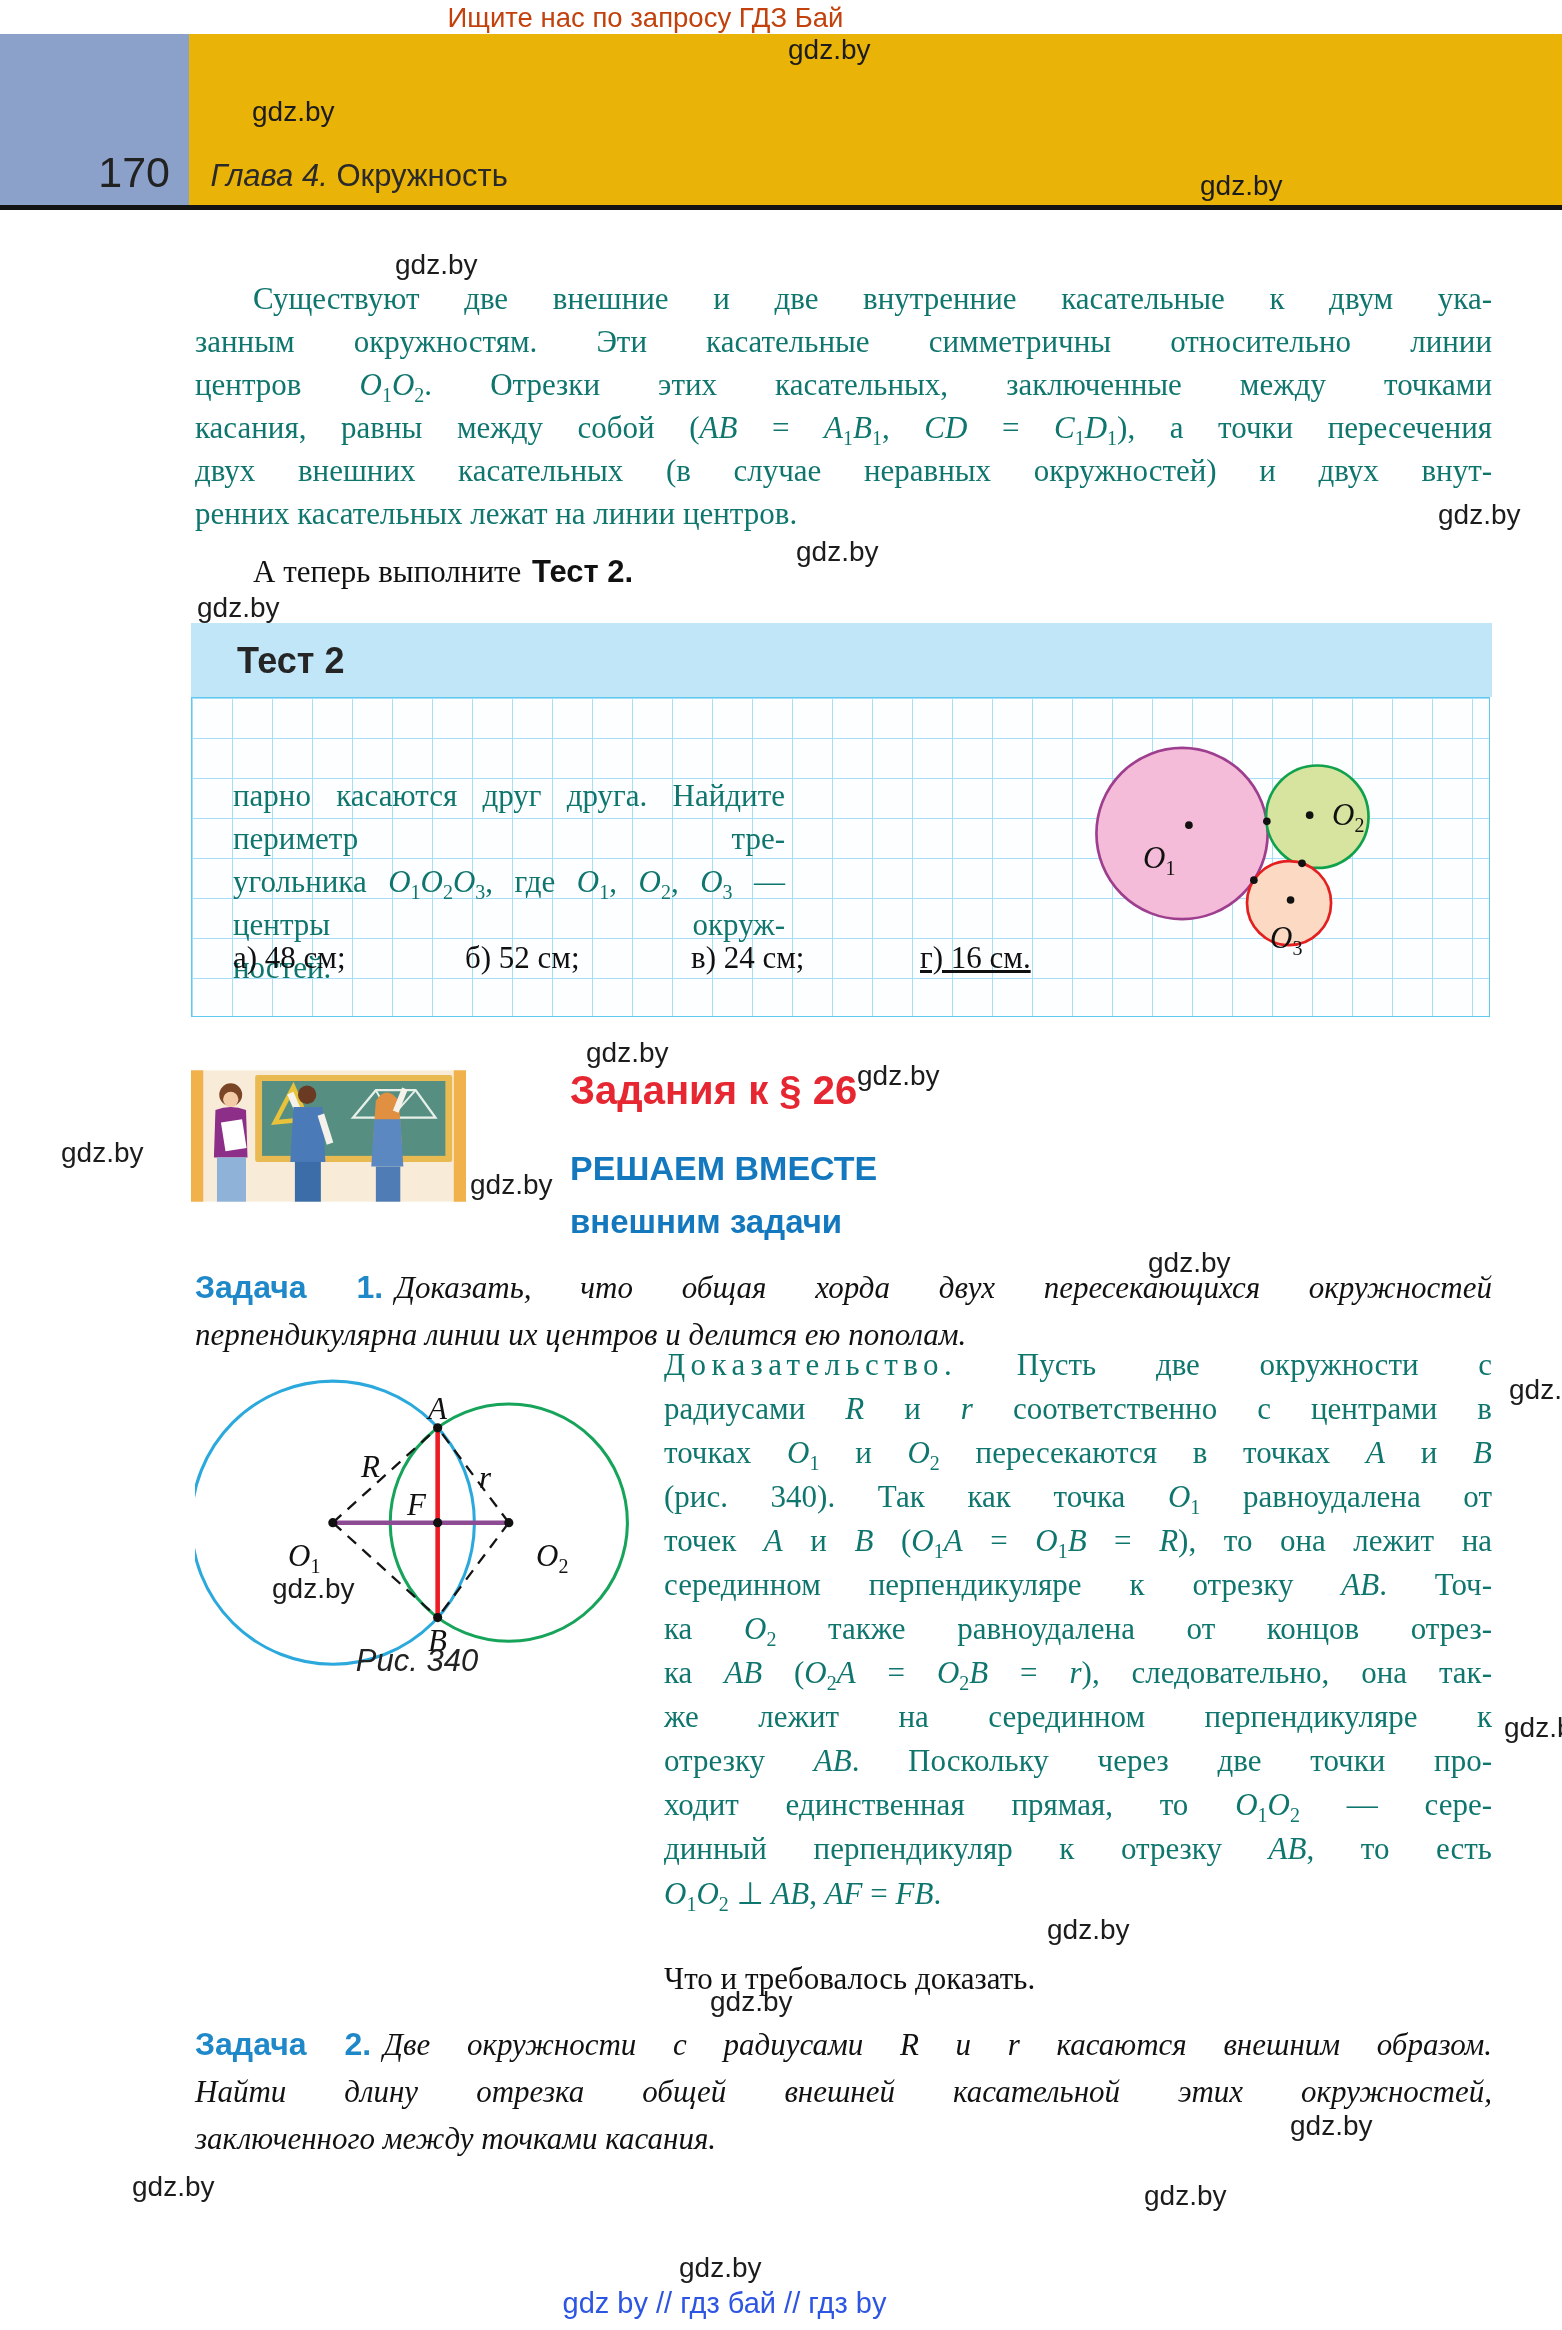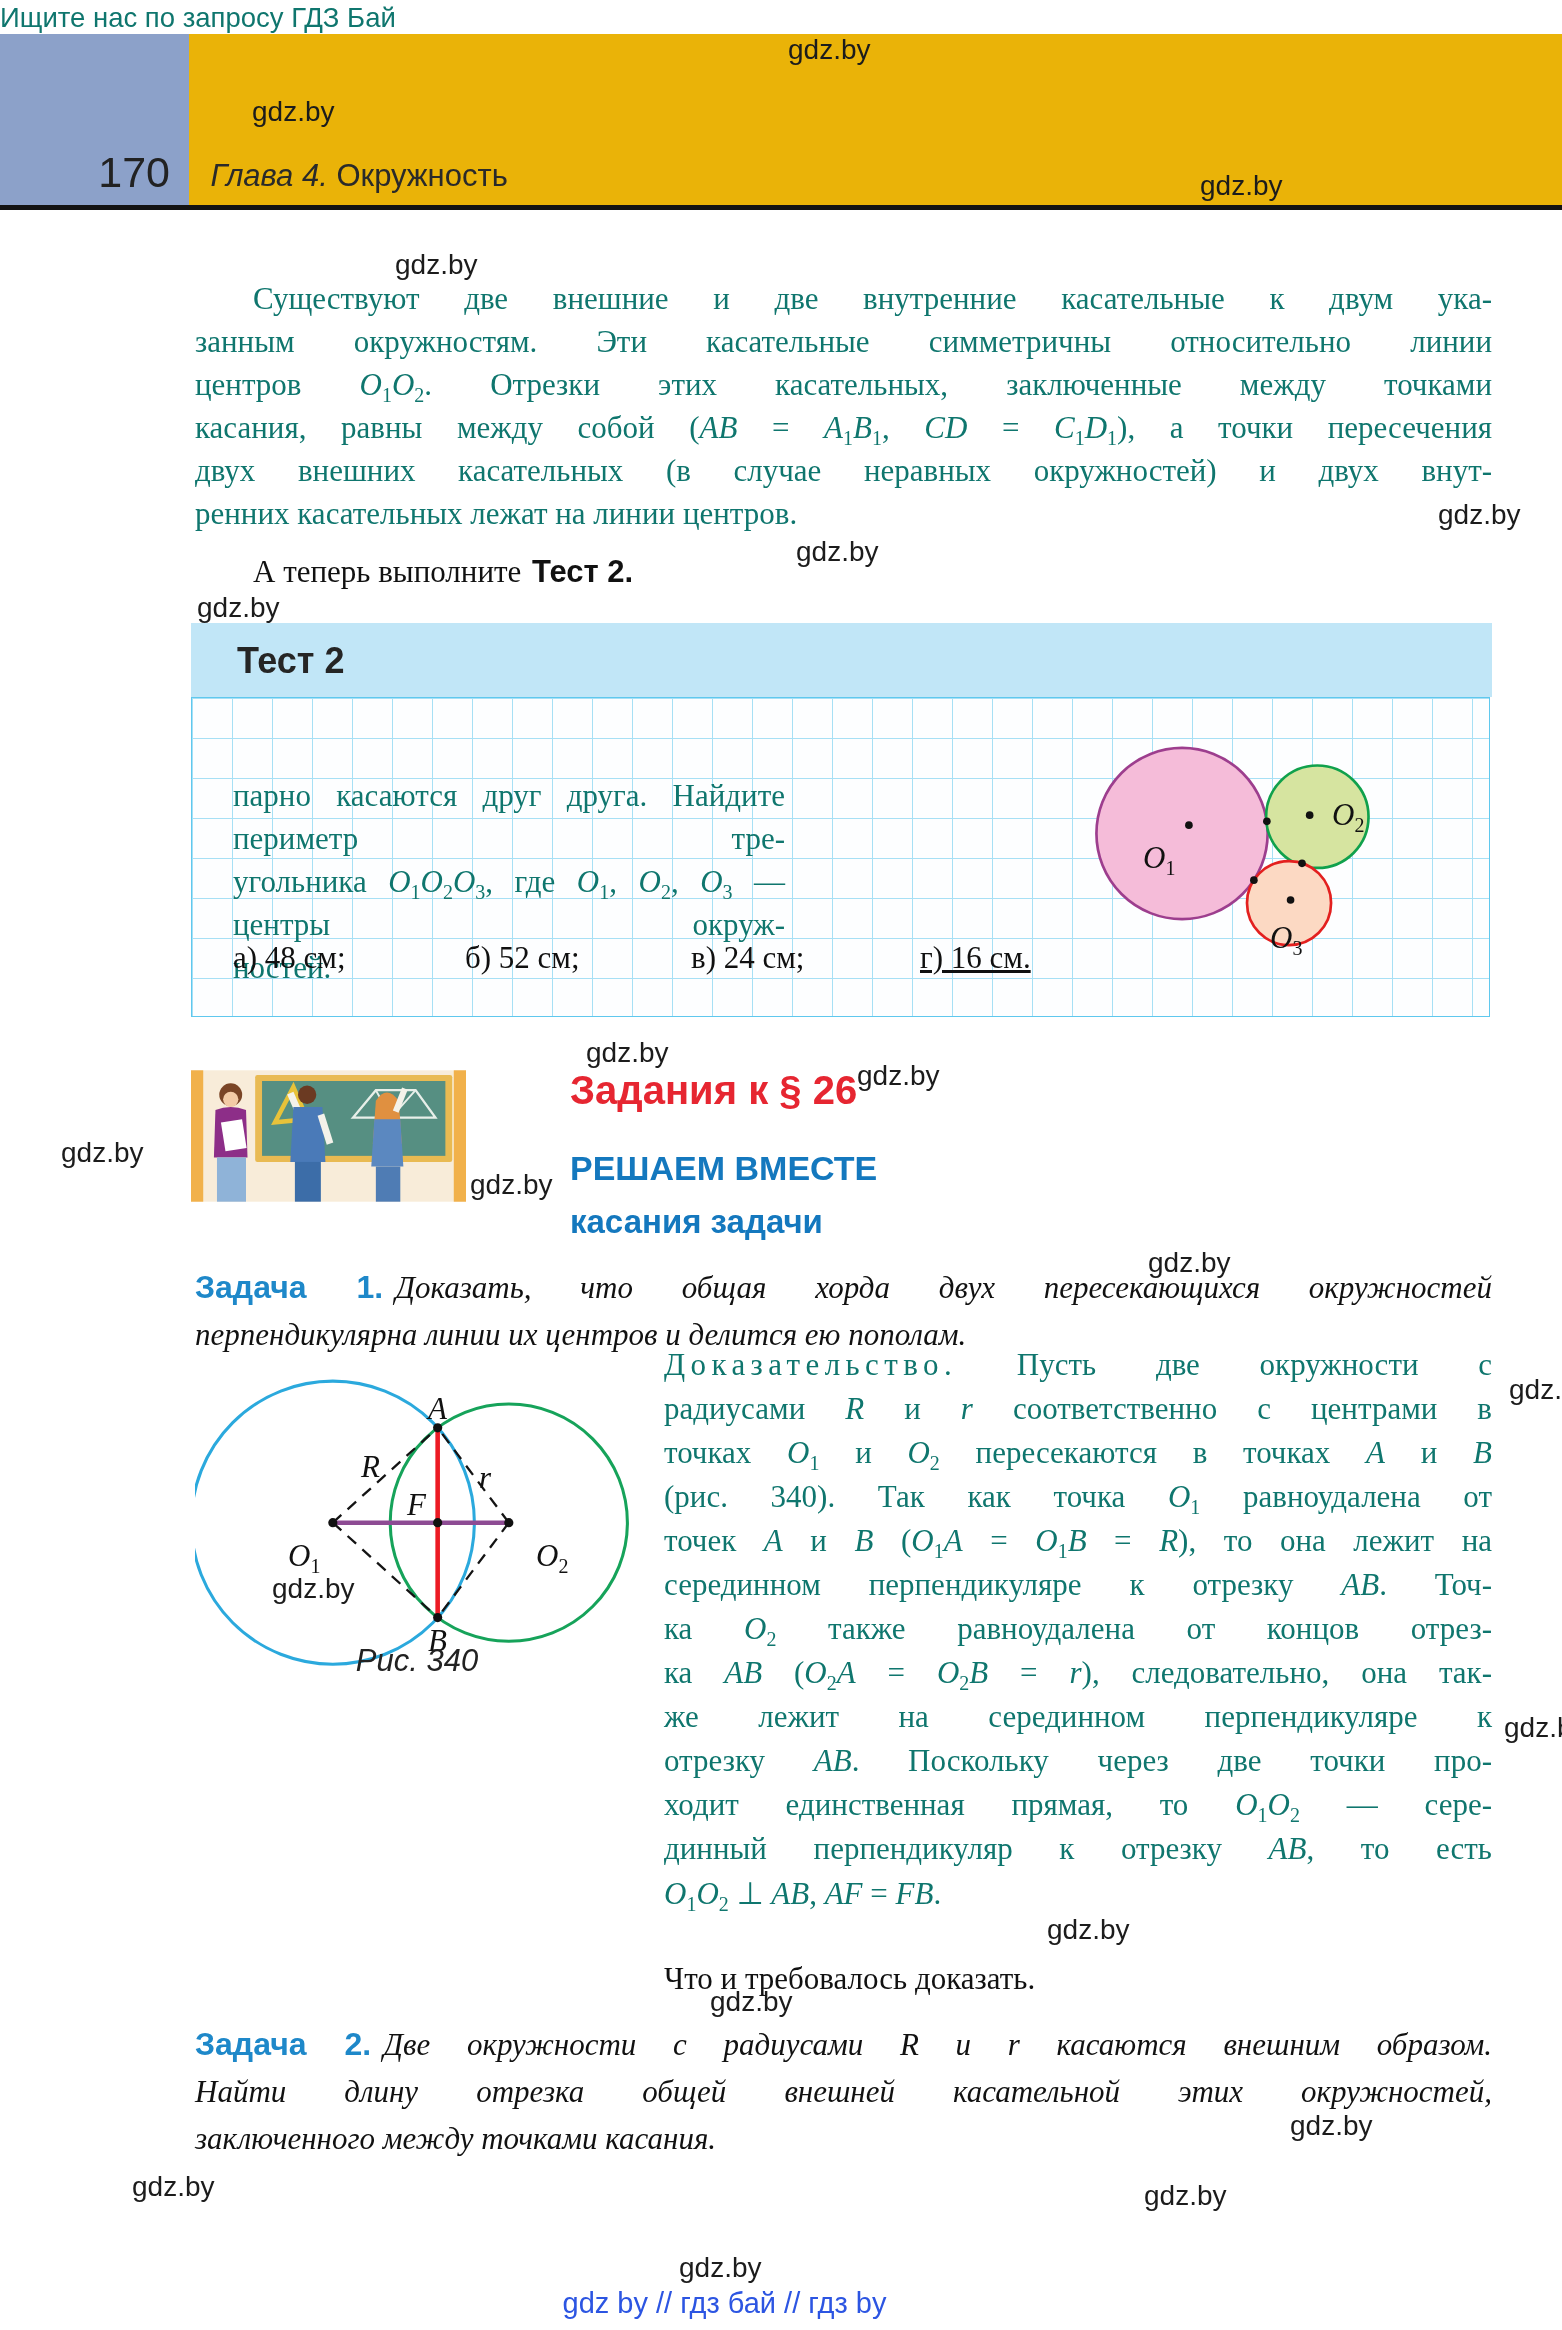--- a/index.html
+++ b/index.html
@@ -1,20 +1,20 @@
 <!DOCTYPE html>
 <html style="font-size:12.2px"><head>
 <meta charset="utf-8">
 <style>
   html,body{margin:0;padding:0;background:#777;}
   .page{position:relative;width:1563px;height:2330px;background:#ffffff;overflow:hidden;
         font-family:"Liberation Serif","DejaVu Serif",serif;color:#111;}
   
-  .banner{position:absolute;left:0;top:1.5px;width:1291px;text-align:left;
-          font:27.5px "Liberation Sans",sans-serif;color:#0f766e;}
+  .banner{position:absolute;left:0;top:1.5px;width:1291px;text-align:center;
+          font:27.5px "Liberation Sans",sans-serif;color:#c2410c;}
   .hdr-dark{position:absolute;left:0;top:34px;width:189px;height:171px;background:#8ca1c9;}
   .hdr-light{position:absolute;left:189px;top:34px;width:1374px;height:171px;background:#eab308;}
   .pagenum{position:absolute;right:19px;bottom:7.7px;font:43px "Liberation Sans",sans-serif;color:#222;}
   .chapter{position:absolute;left:21.4px;bottom:10.7px;font:31px "Liberation Sans",sans-serif;color:#2a2a2a;}
   .chapter .it{font-style:italic;}
   .hdr-rule{position:absolute;left:0;top:205px;width:1563px;height:5.4px;background:#131313;}
   
   .wm{position:absolute;font:28px "Liberation Sans",sans-serif;color:#1c1c1c;white-space:nowrap;}
   .footer-blue{position:absolute;left:0;top:2287px;width:1449px;text-align:center;
                font:29px "Liberation Sans",sans-serif;color:#2c55e2;}
@@ -161,21 +161,21 @@
     <rect x="136" y="120" width="34" height="52" fill="#3c6da8"></rect>
 
     <path d="M242,40 Q256,18 272,40 L276,96 Q256,106 238,96 Z" fill="#e09040"></path>
     <line x1="268" y1="54" x2="280" y2="24" stroke="#f4f2ea" stroke-width="8"></line>
     <path d="M240,64 L274,64 L278,126 L236,126 Z" fill="#5b88c0"></path>
     <rect x="242" y="126" width="32" height="46" fill="#4f7cb4"></rect>
   </svg>
 
   <div class="sec-red">Задания к § 26</div>
   <div class="sec-blue1">РЕШАЕМ ВМЕСТЕ</div>
-  <div class="sec-blue2">касания задачи</div>
+  <div class="sec-blue2">внешним задачи</div>
 
   <div class="tcol" style="left:195px;top:1264px;width:1297px;">
     <div class="task-line"><span class="tlabel">Задача 1.</span><span>Доказать, что общая хорда двух пересекающихся окружностей</span></div>
     <div class="task-line last">перпендикулярна линии их центров и делится ею пополам.</div>
   </div>
 
   <svg width="444" height="329" viewBox="0 0 580 430" style="position:absolute;left:195px;top:1362px;">
     <circle cx="180" cy="210" r="185" fill="none" stroke="#2ba9dd" stroke-width="4"></circle>
     <circle cx="410" cy="210" r="155" fill="none" stroke="#16a35a" stroke-width="4"></circle>
     <line x1="180" y1="210" x2="317" y2="86" stroke="#141414" stroke-width="3" stroke-dasharray="15 11"></line>

